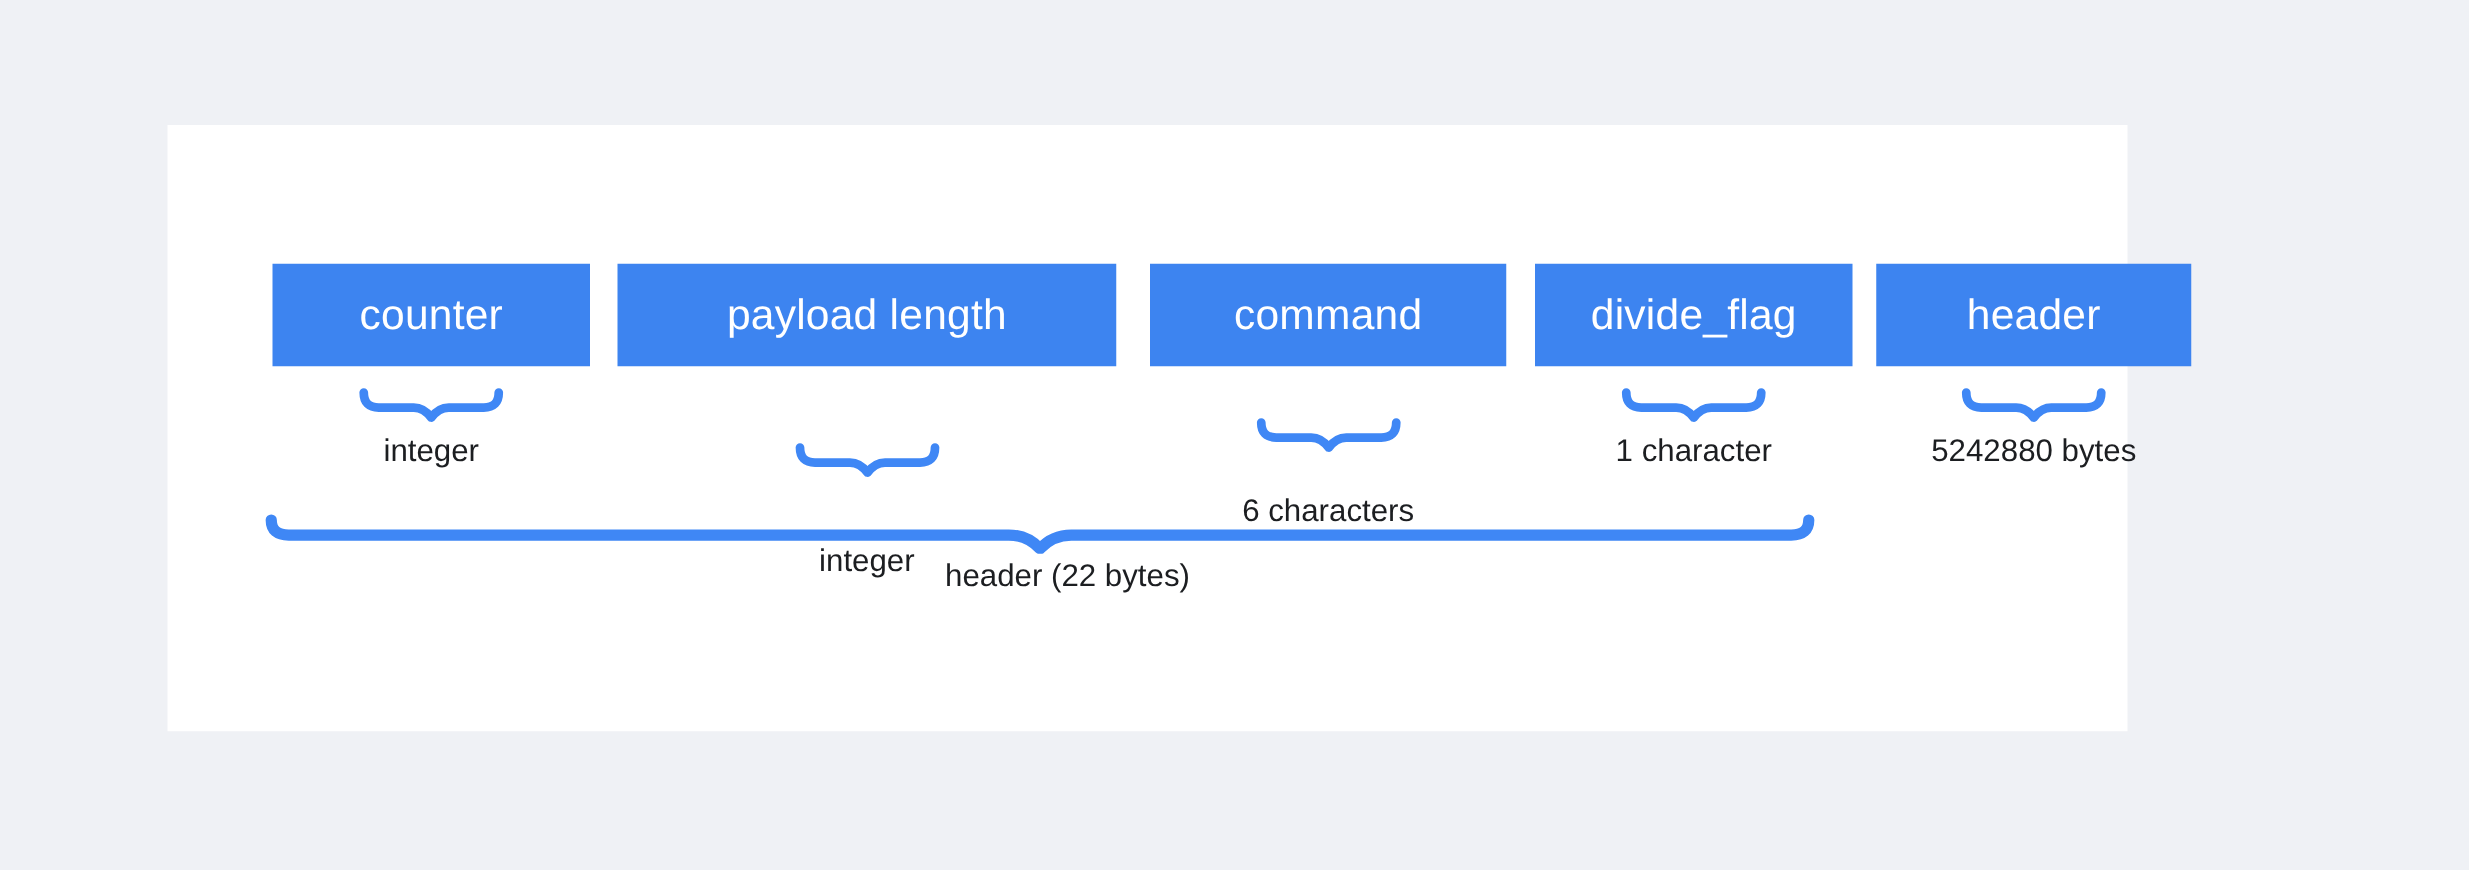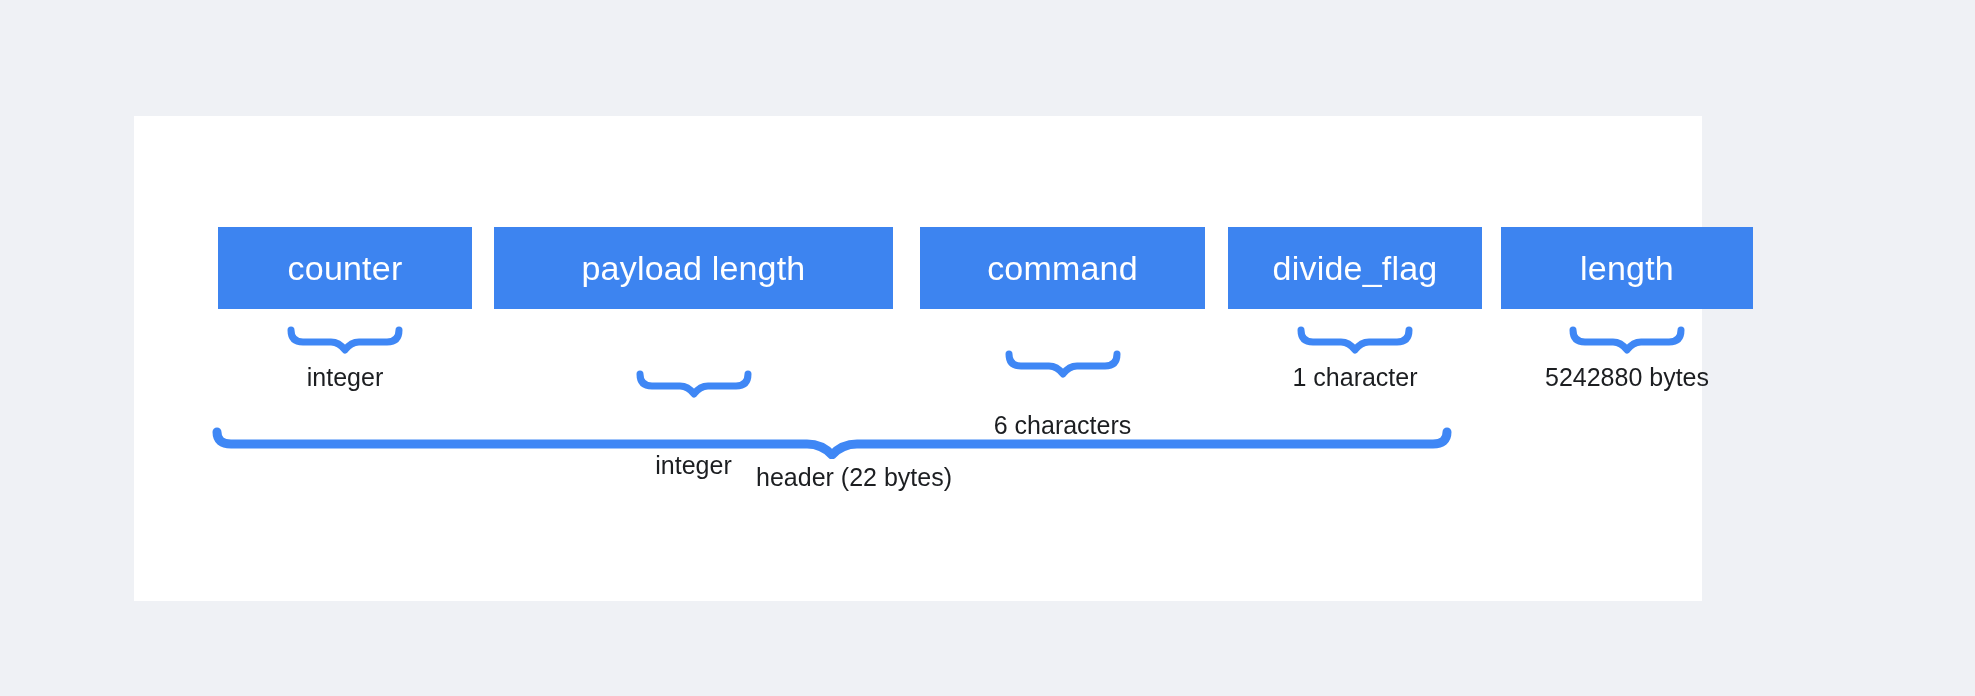--- a/index.html
+++ b/index.html
@@ -13,21 +13,21 @@
   *{margin:0;padding:0;box-sizing:border-box;}
   html,body{width:1975px;height:696px;}
   body{
     background:var(--background);
     font-family:"Liberation Sans","DejaVu Sans",sans-serif;
     position:relative;
     overflow:hidden;
   }
   .card{
     position:absolute;
-    left:134px;top:116px;
+    left:134px;top:100px;
     width:1568px;height:485px;
     background:var(--card);
   }
   .field-col{
     position:absolute;
     top:111px;
     display:flex;
     flex-direction:column;
     align-items:center;
   }
@@ -115,21 +115,21 @@
       <span>divide_flag</span>
     </div>
     <svg class="brace-small" width="116" height="28" viewBox="0 0 116 28" fill="none">
       <path d="M 4 4 Q 4 16 16 16 L 44 16 Q 52 16 58 24 Q 64 16 72 16 L 100 16 Q 112 16 112 4" stroke="currentColor" stroke-width="7" stroke-linecap="round" stroke-linejoin="round"></path>
     </svg>
     <div class="field-type">1 character</div>
   </div>
 
   <div class="field-col" style="left:1367px;width:252px;">
     <div class="field-box">
-      <span>length</span>
+      <span>header</span>
     </div>
     <svg class="brace-small" width="116" height="28" viewBox="0 0 116 28" fill="none">
       <path d="M 4 4 Q 4 16 16 16 L 44 16 Q 52 16 58 24 Q 64 16 72 16 L 100 16 Q 112 16 112 4" stroke="currentColor" stroke-width="7" stroke-linecap="round" stroke-linejoin="round"></path>
     </svg>
     <div class="field-type">5242880 bytes</div>
   </div>
 
   <svg class="brace-big" width="1240" height="32" viewBox="0 0 1240 32" fill="none">
     <path d="M 5 5 Q 5 17 19 17 L 595 17 Q 610 17 620 28 Q 630 17 645 17 L 1221 17 Q 1235 17 1235 5" stroke="currentColor" stroke-width="9" stroke-linecap="round" stroke-linejoin="round"></path>
   </svg>

